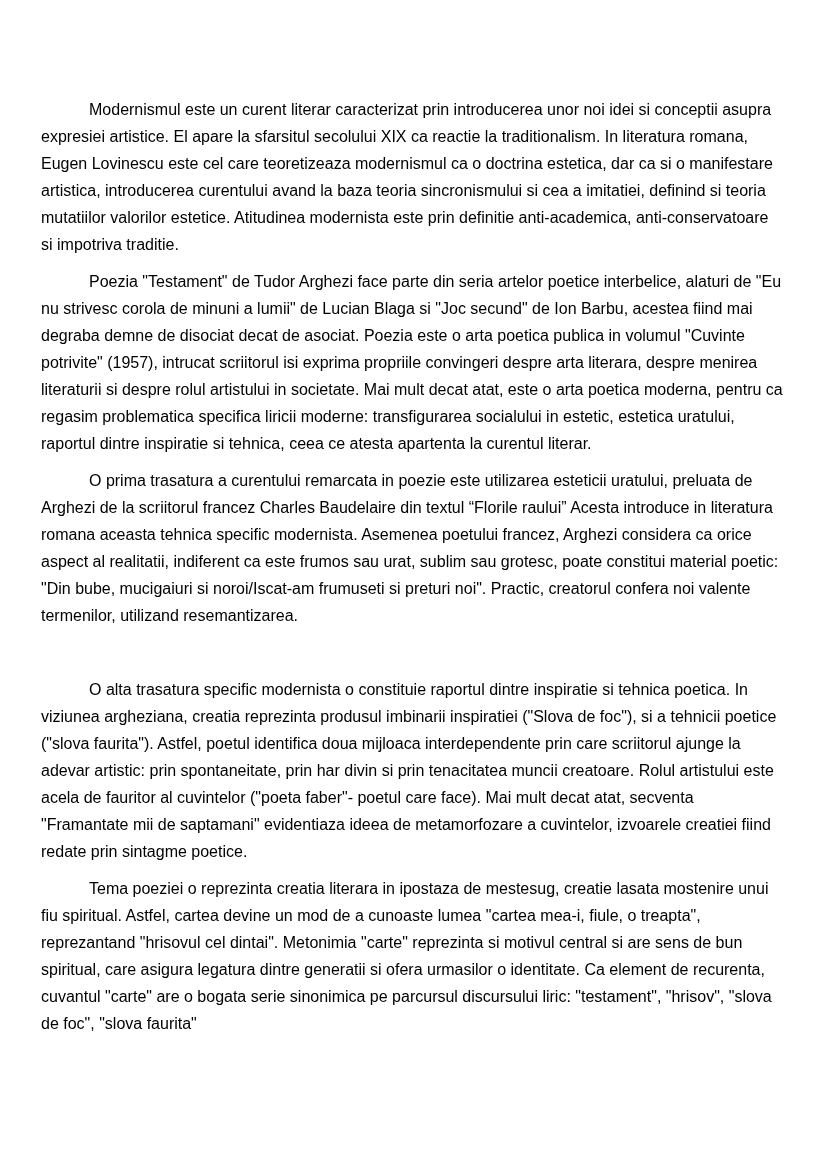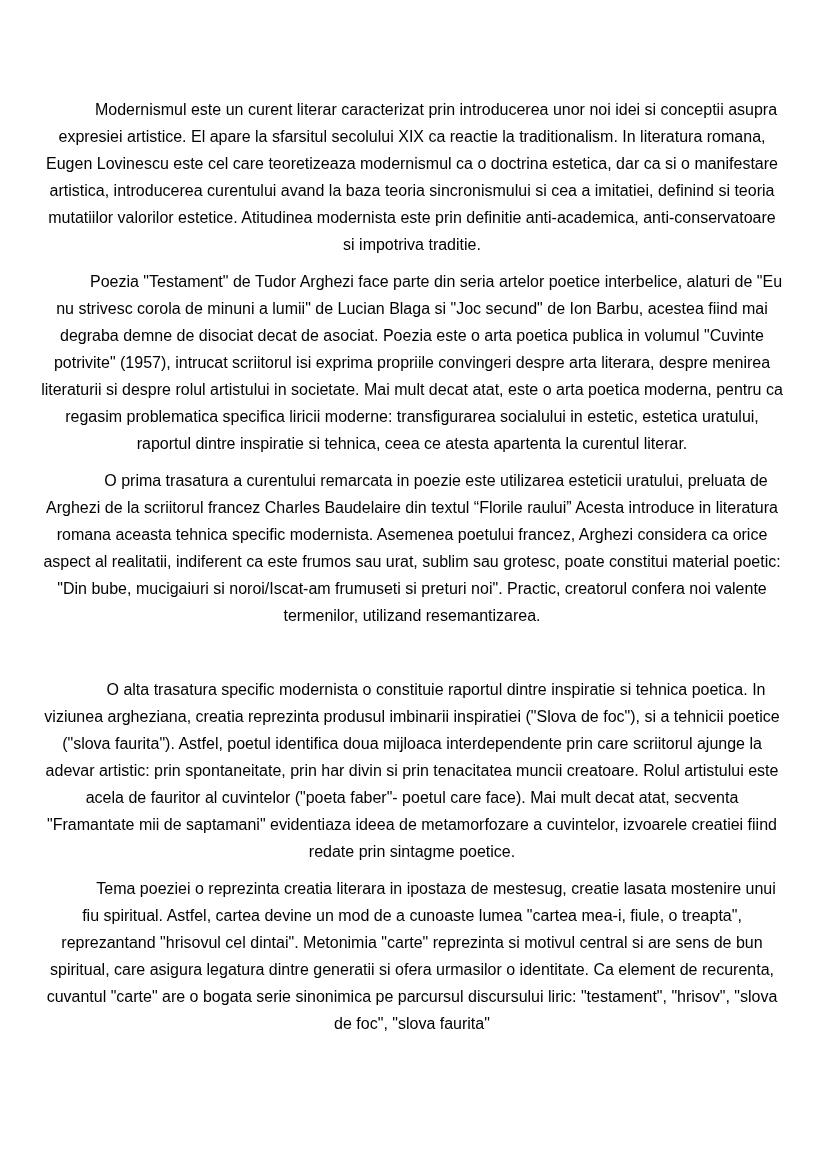--- a/index.html
+++ b/index.html
@@ -15,21 +15,21 @@
     overflow: hidden;
   }
   .content {
     box-sizing: border-box;
     width: 820px;
     padding: 96px 37px 0 41px;
     font-family: "Liberation Sans", "DejaVu Sans", sans-serif;
     font-size: 16px;
     line-height: 27px;
     color: #000000;
-    text-align: center;
+    text-align: left;
   }
   .para {
     margin: 0 0 10px 0;
     text-indent: 48px;
     white-space: pre-wrap;
   }
   .para-empty {
     min-height: 27px;
     margin: 0 0 10px 0;
   }

